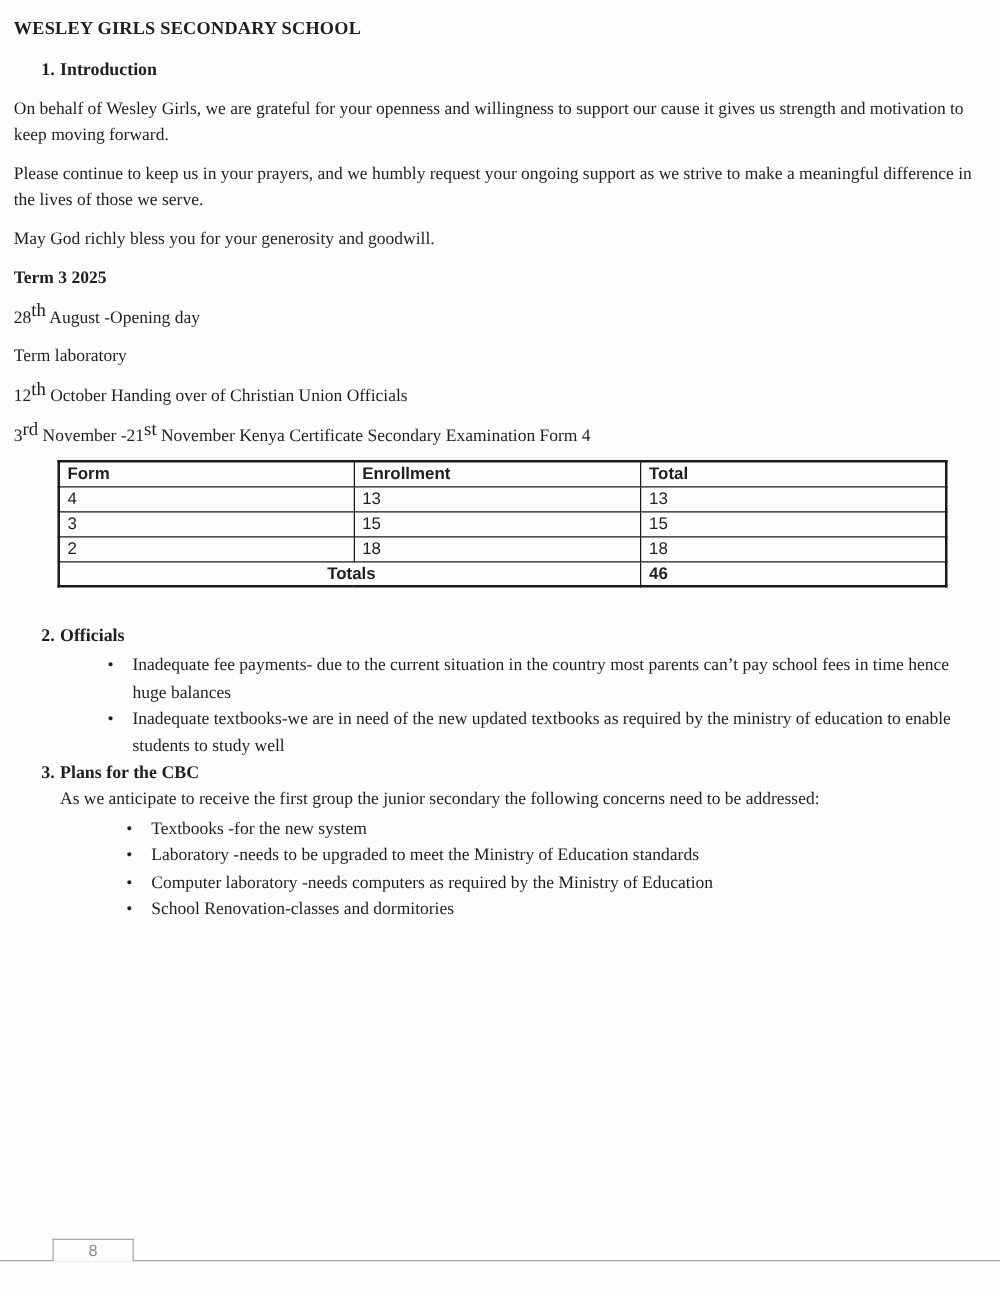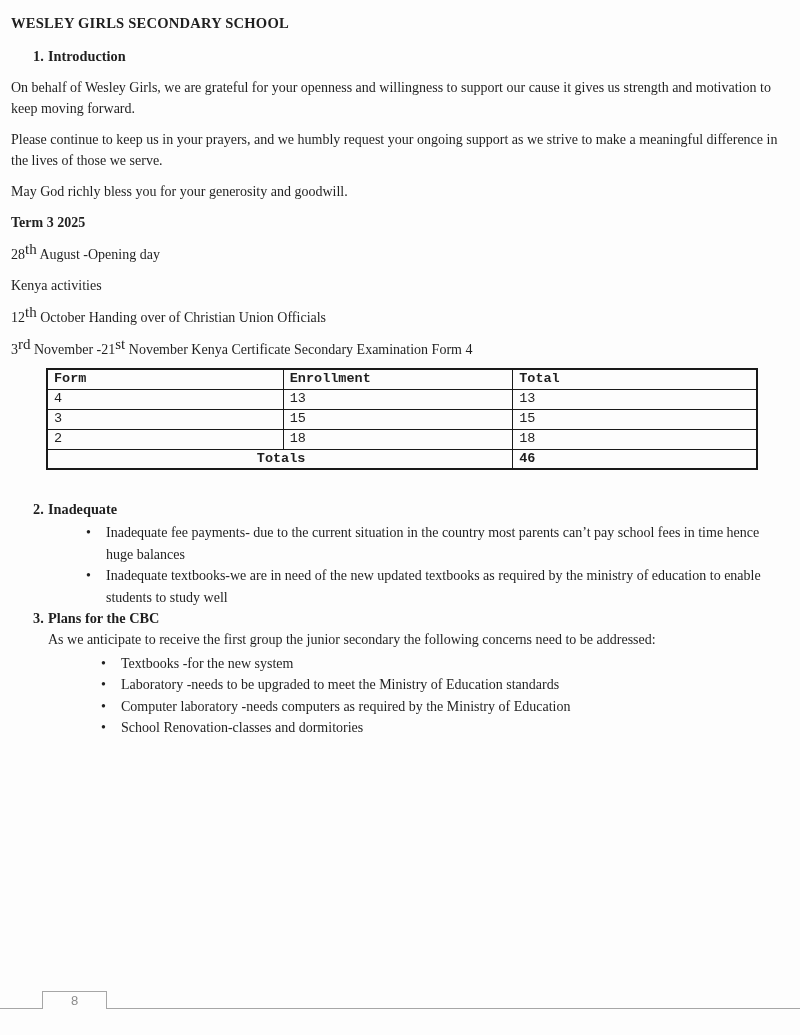--- a/index.html
+++ b/index.html
@@ -50,21 +50,21 @@
     font-size: 15px;
     vertical-align: 5px;
     line-height: 0;
   }
   
   table.progress {
     margin: 8px 0 0 35px;
     width: 712px;
     border-collapse: collapse;
     border: 2px solid var(--table-border);
-    font-family: Liberation Mono, monospace;
+    font-family: Liberation Sans, sans-serif;
     font-size: 13.5px;
   }
   table.progress td, table.progress th {
     border: 1px solid var(--table-border);
     height: 20px;
     padding: 0 4px 1px 6px;
     text-align: left;
     vertical-align: middle;
     font-weight: normal;
   }
@@ -132,21 +132,21 @@
   </div>
 
   <p class="para">On behalf of Wesley Girls, we are grateful for your openness and willingness to support our cause it gives us strength and motivation to keep moving forward.</p>
   <p class="para">Please continue to keep us in your prayers, and we humbly request your ongoing support as we strive to make a meaningful difference in the lives of those we serve.</p>
   <p class="para">May God richly bless you for your generosity and goodwill.</p>
 
   <p class="bold-line">Term 3 2025</p>
 
   <p class="date-line"><span>28</span><sup class="ord">th</sup><span> August -Opening day</span></p>
 
-  <p class="date-line alt">Kenya activities</p>
+  <p class="date-line alt">Term laboratory</p>
 
   <p class="date-line"><span>12</span><sup class="ord">th</sup><span> October Handing over of Christian Union Officials</span></p>
 
 
   <p class="date-line"><span>3</span><sup class="ord">rd</sup><span> November -21</span><sup class="ord">st</sup><span> November Kenya Certificate Secondary Examination Form 4</span></p>
 
 
   <table class="progress">
     <colgroup>
         <col class="c1">
@@ -175,21 +175,21 @@
       <td>18</td>
     </tr>
     <tr class="totals">
       <td class="merged" colspan="2">Totals</td>
       <td>46</td>
     </tr>
   </tbody>
     </table>
 
   <div class="list-heading h-challenges">
-    <span class="num">2.</span><span>Inadequate</span>
+    <span class="num">2.</span><span>Officials</span>
   </div>
 
   <ul class="bullets">
     <li>Inadequate fee payments- due to the current situation in the country most parents can’t pay school fees in time hence huge balances</li>
     <li>Inadequate textbooks-we are in need of the new updated textbooks as required by the ministry of education to enable students to study well</li>
   </ul>
 
   <div class="list-heading h-plans">
     <span class="num">3.</span><span>Plans for the CBC</span>
   </div>

